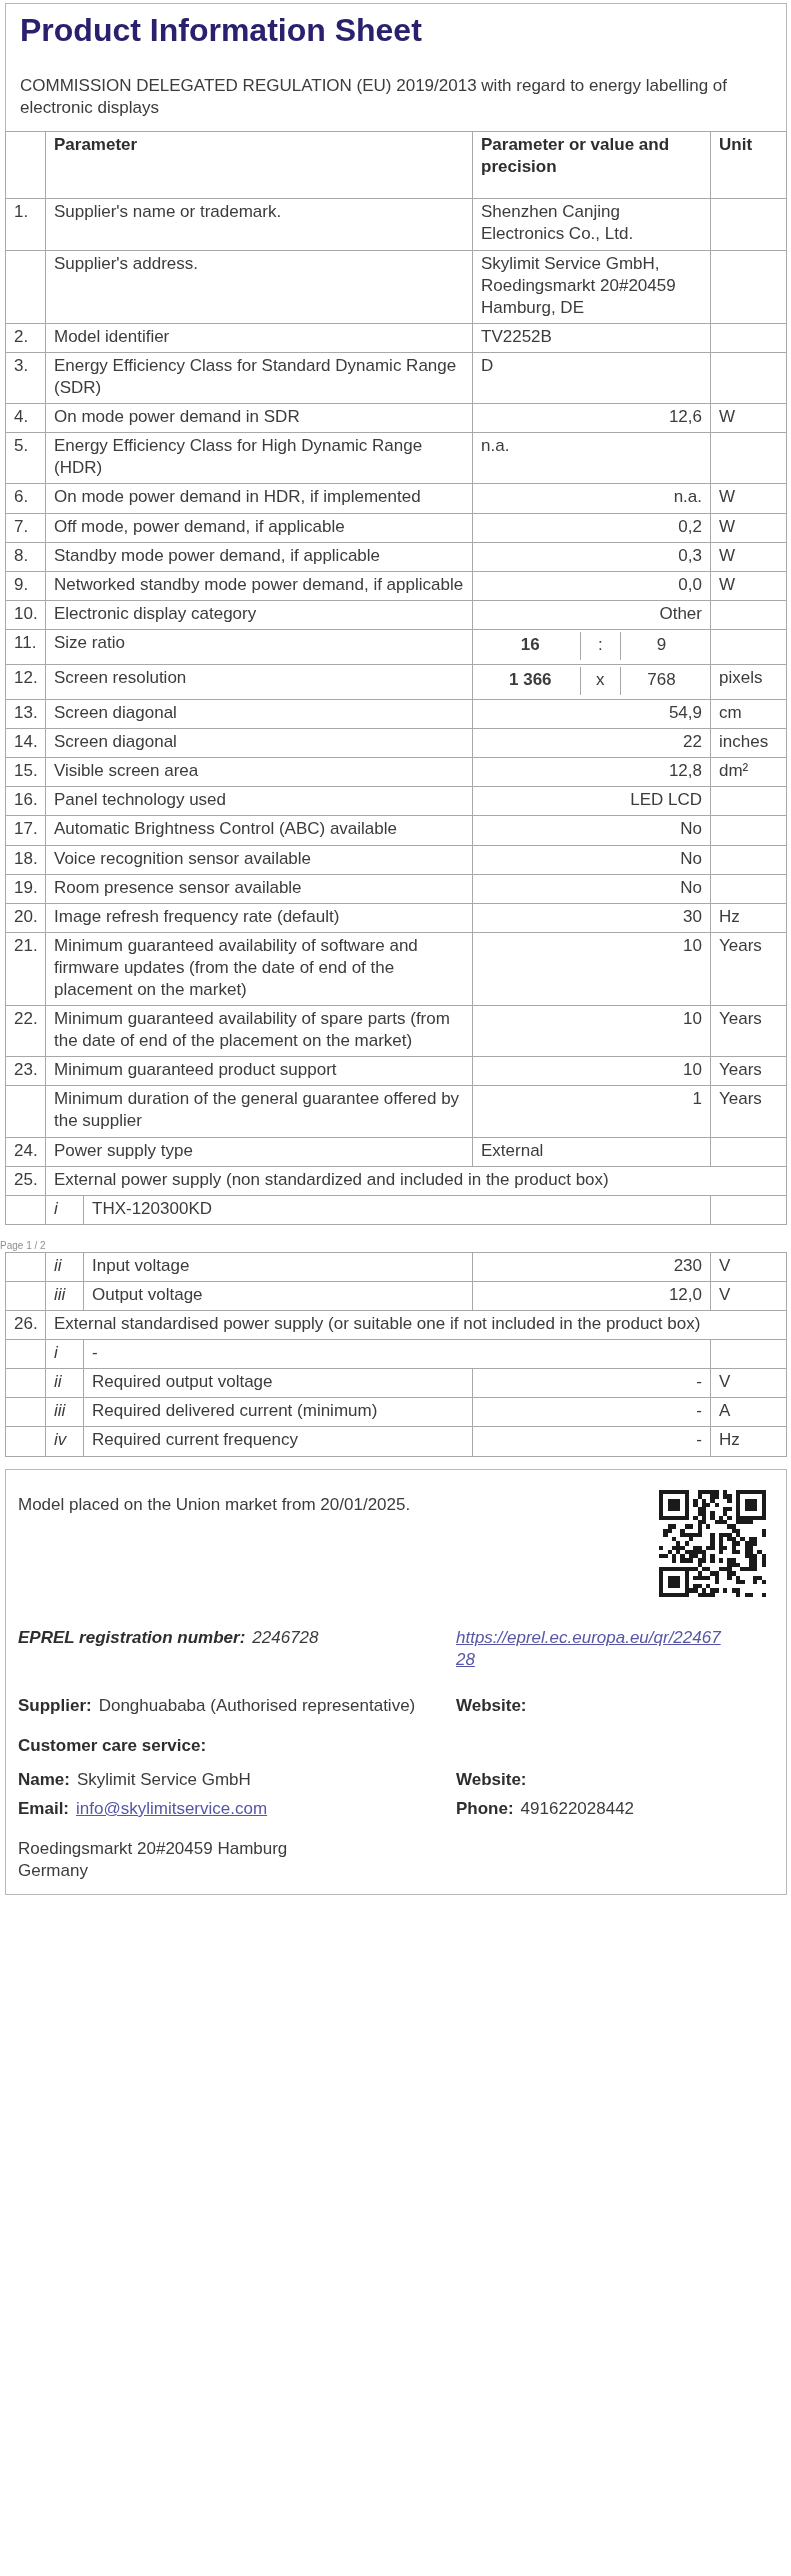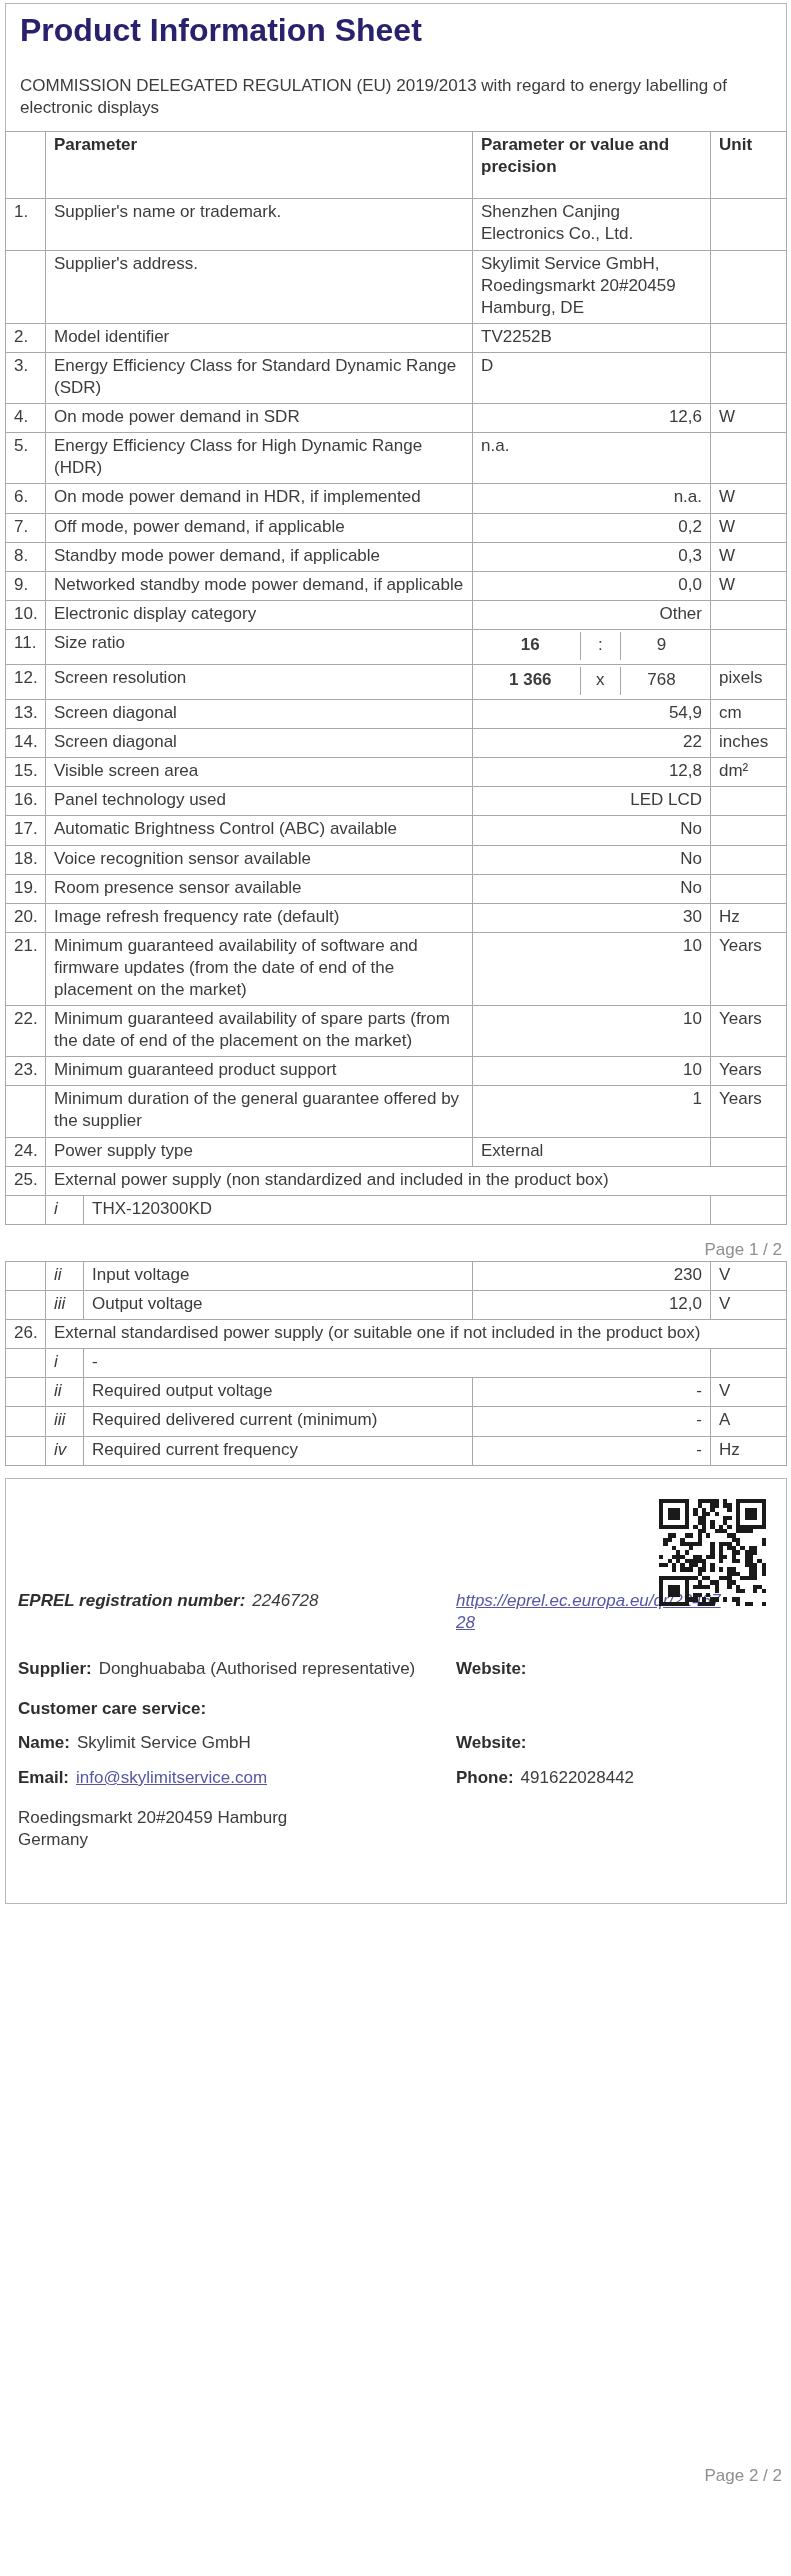--- a/index.html
+++ b/index.html
@@ -55,22 +55,22 @@
   td.unit{padding-left:8px;}
   td.cell-split{padding:0;}
   .split-wrap{display:flex;width:100%;height:100%;}
   .split-a{flex:0 0 41%;text-align:center;padding:2px 4px 4px;font-weight:bold;}
   .split-sep{flex:0 0 16%;text-align:center;padding:2px 2px 4px;
     border-left:1px solid var(--border);border-right:1px solid var(--border);}
   .split-b{flex:1;text-align:center;padding:2px 4px 4px;}
   .t2{margin-top:139px;}
   
   .page-label{
-    text-align:right;margin:14px 10px 0 0;
-    font-size:17px;color:var(--page-label);
+    margin:14px 10px 0 0;
+    font-size:10px;color:var(--page-label);
   }
   .page-label.p2{margin-top:561px;}
   
   .info-box{
     position:relative;
     margin:12px 5px 0 5px;
     border:1px solid var(--soft-border);
     height:426px;box-sizing:border-box;overflow:hidden;
   }
   .model-line{padding:24px 178px 0 12px;}
@@ -78,21 +78,21 @@
   .info-row{display:flex;}
   .info-left{flex:0 0 450px;padding-left:12px;box-sizing:border-box;}
   .info-right{flex:1;}
   .lbl{font-weight:bold;color:var(--bold-text);margin-right:7px;}
   a.link{color:var(--link-color);text-decoration:underline;cursor:pointer;}
   .eprel-row{margin-top:111px;font-style:italic;}
   .eprel-link{display:inline-block;width:265px;word-break:break-all;}
   .supplier-row{margin-top:24px;}
   .customer-row{margin-top:18px;}
   .name-row{margin-top:12px;}
-  .email-row{margin-top:13px;}
+  .email-row{margin-top:7px;}
   .address-block{margin-top:18px;padding-left:12px;}
   .addr-line{display:block;}
 </style>
 </head>
 <body>
 
 <div class="page">
 
   <header class="doc-header">
     <h1 class="doc-title">Product Information Sheet</h1>
@@ -350,20 +350,21 @@
           <td class="num"></td>
           <td class="sub">iv</td>
           <td class="param">Required current frequency</td>
           <td class="val-right">-</td>
           <td class="unit">Hz</td>
         </tr>
       </tbody>
   </table>
 
   <section class="info-box">
+    <div class="model-line">Model placed on the Union market from 20/01/2025.</div>
 
     <div class="qr" id="qr"><svg viewBox="0 0 25 25" width="107" height="107" shape-rendering="crispEdges" fill="#1a1a1a">
           <rect x="0" y="0" width="1" height="1"></rect>
           <rect x="1" y="0" width="1" height="1"></rect>
           <rect x="2" y="0" width="1" height="1"></rect>
           <rect x="3" y="0" width="1" height="1"></rect>
           <rect x="4" y="0" width="1" height="1"></rect>
           <rect x="5" y="0" width="1" height="1"></rect>
           <rect x="6" y="0" width="1" height="1"></rect>
           <rect x="9" y="0" width="1" height="1"></rect>
@@ -695,16 +696,15 @@
         <span class="lbl">Phone:</span><span>491622028442</span>
       </div>
     </div>
 
     <div class="address-block">
       <span class="addr-line">Roedingsmarkt 20#20459 Hamburg</span>
       <span class="addr-line">Germany</span>
     </div>
   </section>
 
-  <div class="page-label p2">Page 2 / 2</div>
 
 </div>
 
 
 </body></html>

